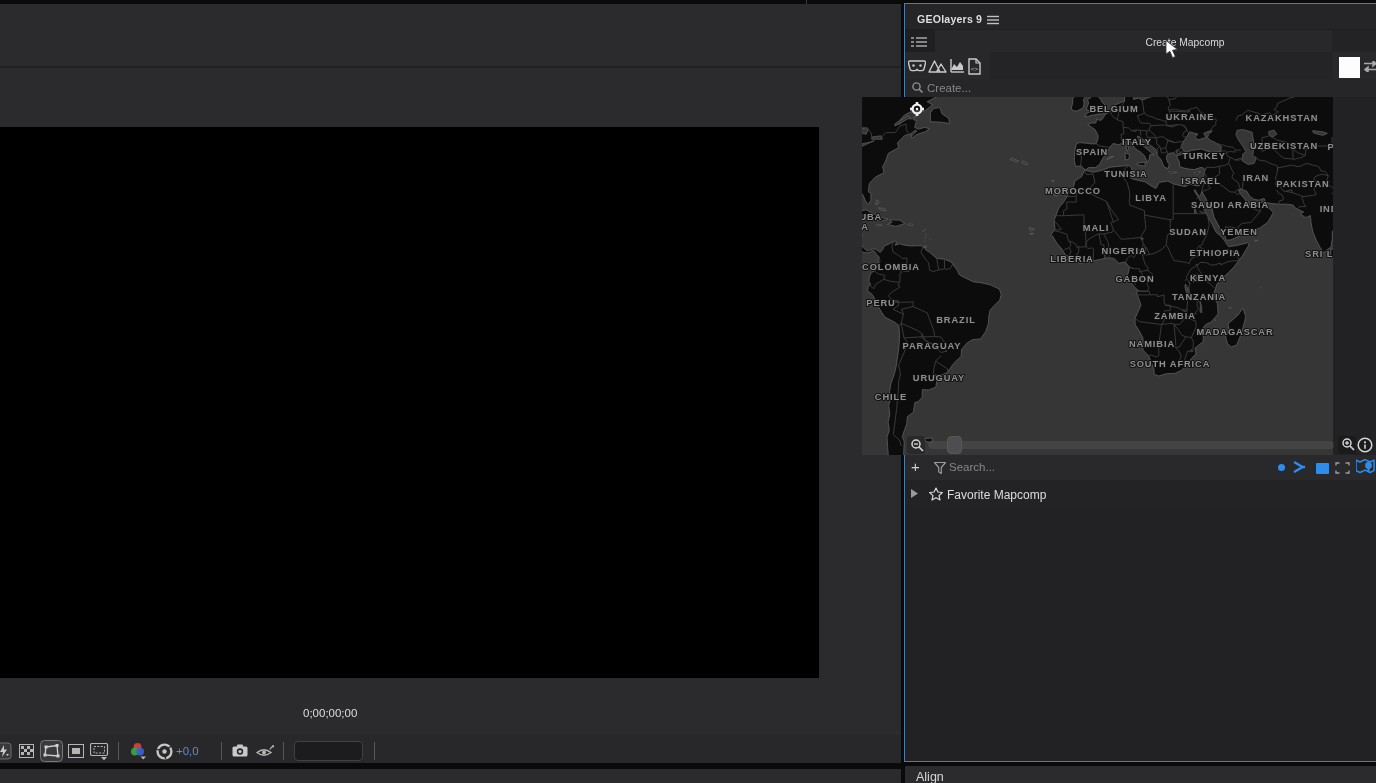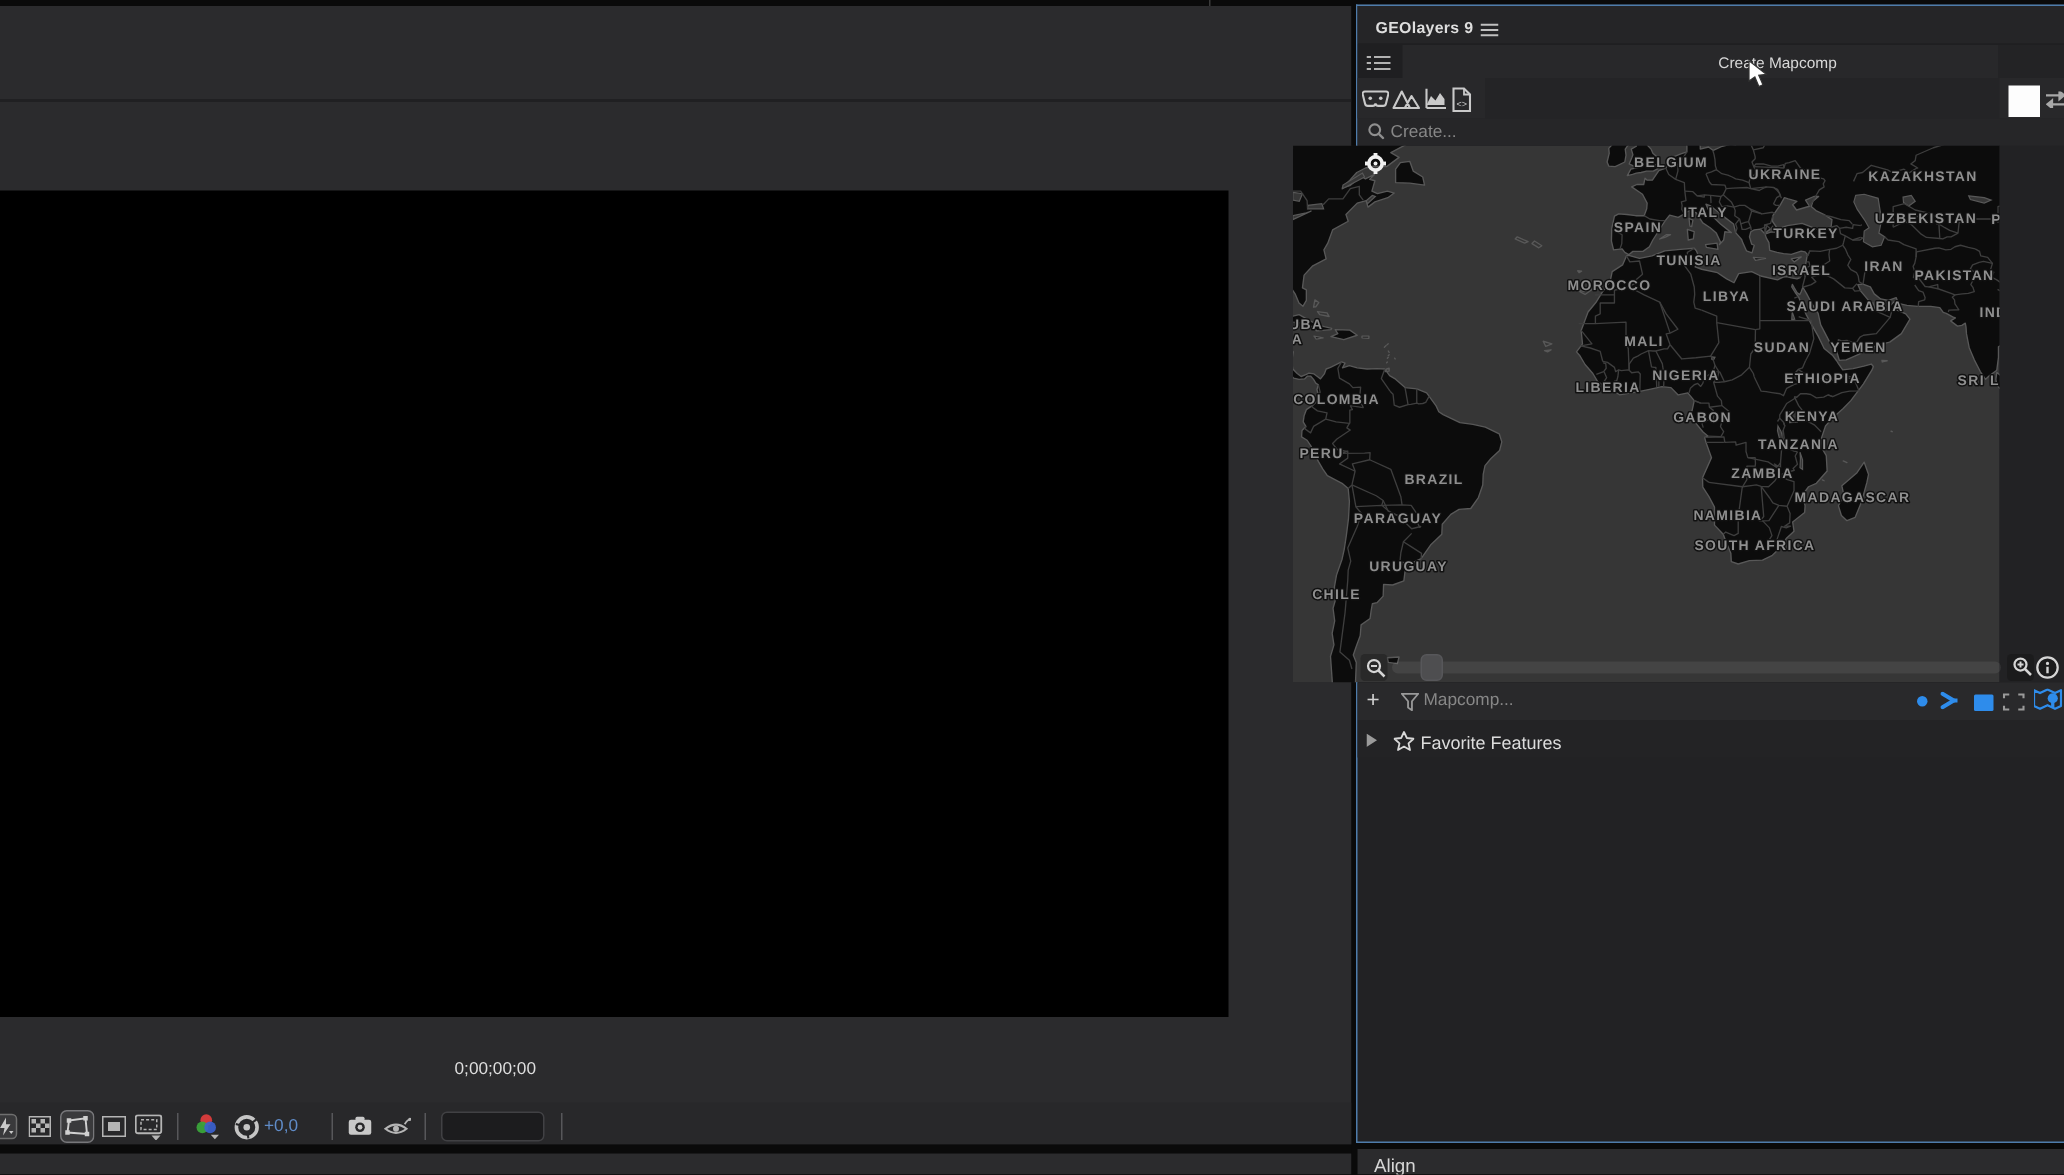--- a/index.html
+++ b/index.html
@@ -410,21 +410,21 @@
     </svg>
 <svg class="abs" style="left:1357px;top:437px" width="16" height="16" viewBox="0 0 16 16">
       <circle cx="8" cy="8" r="6.8" fill="rgba(20,20,20,0.5)" stroke="#d5d5d5" stroke-width="1.5"></circle>
       <path d="M8,4.2 a1.1,1.1 0 1 1 0,2.2 a1.1,1.1 0 1 1 0,-2.2 M7.2,7.5 h1.6 v4.3 h-1.6 z" fill="#d5d5d5"></path>
     </svg>
 <div class="abs" style="left:905px;top:455px;width:471px;height:25px;background:#29292b"></div>
 <div class="txt" style="left:911px;top:458px;color:#d0d0d0;font-size:15px">+</div>
 <svg class="abs" style="left:934px;top:462px" width="12" height="12" viewBox="0 0 12 12">
       <path d="M0.5,0.5 h11 l-4.2,5 v6 l-2.6,-1.8 v-4.2 z" fill="none" stroke="#9a9a9a" stroke-width="1.2" stroke-linejoin="round"></path>
     </svg>
-<div class="txt" style="left:949px;top:461px;color:#878787;font-size:11.5px">Mapcomp...</div>
+<div class="txt" style="left:949px;top:461px;color:#878787;font-size:11.5px">Search...</div>
 <div class="abs" style="left:1278px;top:464px;width:7px;height:7px;border-radius:50%;background:#2e8ceb"></div>
 <svg class="abs" style="left:1293px;top:461px" width="13" height="12" viewBox="0 0 13 12">
       <path d="M2,1.5 L9.5,6 L2,10.5" fill="none" stroke="#2e8ceb" stroke-width="2.6" stroke-linecap="round" stroke-linejoin="round"></path>
       <line x1="9.5" y1="6" x2="12" y2="6" stroke="#2e8ceb" stroke-width="2.6"></line>
     </svg>
 <div class="abs" style="left:1316px;top:463px;width:13px;height:11px;background:#2e8ceb;border-radius:1px"></div>
 <svg class="abs" style="left:1335px;top:462px" width="15" height="12" viewBox="0 0 15 12">
       <g fill="none" stroke="#9a9a9a" stroke-width="1.4">
         <path d="M1,3.5 v-2.5 h3.5"></path>
         <path d="M10.5,1 h3.5 v2.5"></path>
@@ -437,18 +437,18 @@
       <circle cx="12.5" cy="6.5" r="3.4" fill="#2e8ceb"></circle>
       <path d="M12.5,6.5 l0,6" stroke="#2e8ceb" stroke-width="2.2"></path>
     </svg>
 <div class="abs" style="left:905px;top:480px;width:471px;height:25px;background:#232325"></div>
 <svg class="abs" style="left:911px;top:489px" width="7" height="9" viewBox="0 0 7 9">
       <path d="M0,0 L7,4.5 L0,9 Z" fill="#9a9a9a"></path>
     </svg>
 <svg class="abs" style="left:929px;top:487px" width="14" height="14" viewBox="0 0 14 14">
       <path d="M7,1 L8.9,5 L13.4,5.5 L10,8.6 L11,13 L7,10.7 L3,13 L4,8.6 L0.6,5.5 L5.1,5 Z" fill="none" stroke="#d8d8d8" stroke-width="1.2" stroke-linejoin="round"></path>
     </svg>
-<div class="txt" style="left:947px;top:488px;color:#dcdcdc;font-size:12px">Favorite Features</div>
+<div class="txt" style="left:947px;top:488px;color:#dcdcdc;font-size:12px">Favorite Mapcomp</div>
 <div class="abs" style="left:905px;top:766px;width:471px;height:17px;background:#2b2b2d"></div>
 <div class="txt" style="left:916px;top:770px;color:#d6d6d6;font-size:12.5px;font-weight:normal">Align</div>
 <svg class="abs" style="left:1165px;top:40px" width="16" height="20" viewBox="0 0 16 20">
       <path d="M1,0.5 L12.5,9.5 L7.5,10.2 L10.3,16.5 L7.6,17.7 L4.9,11.3 L1,14 Z" fill="#fff" stroke="#333" stroke-width="0.8"></path>
     </svg>
 </div>
 </body></html>

